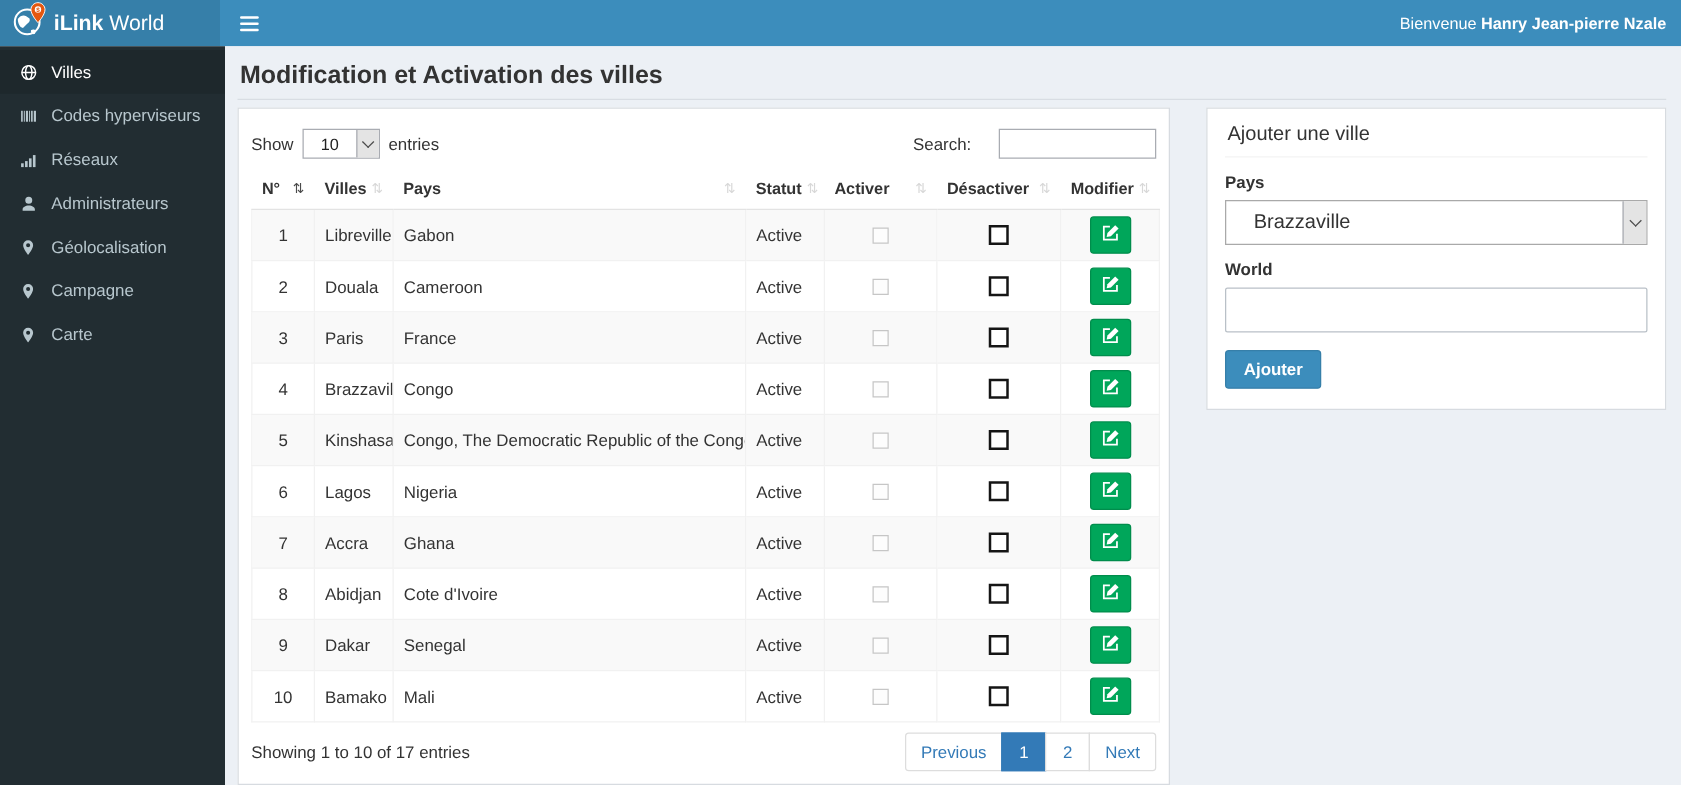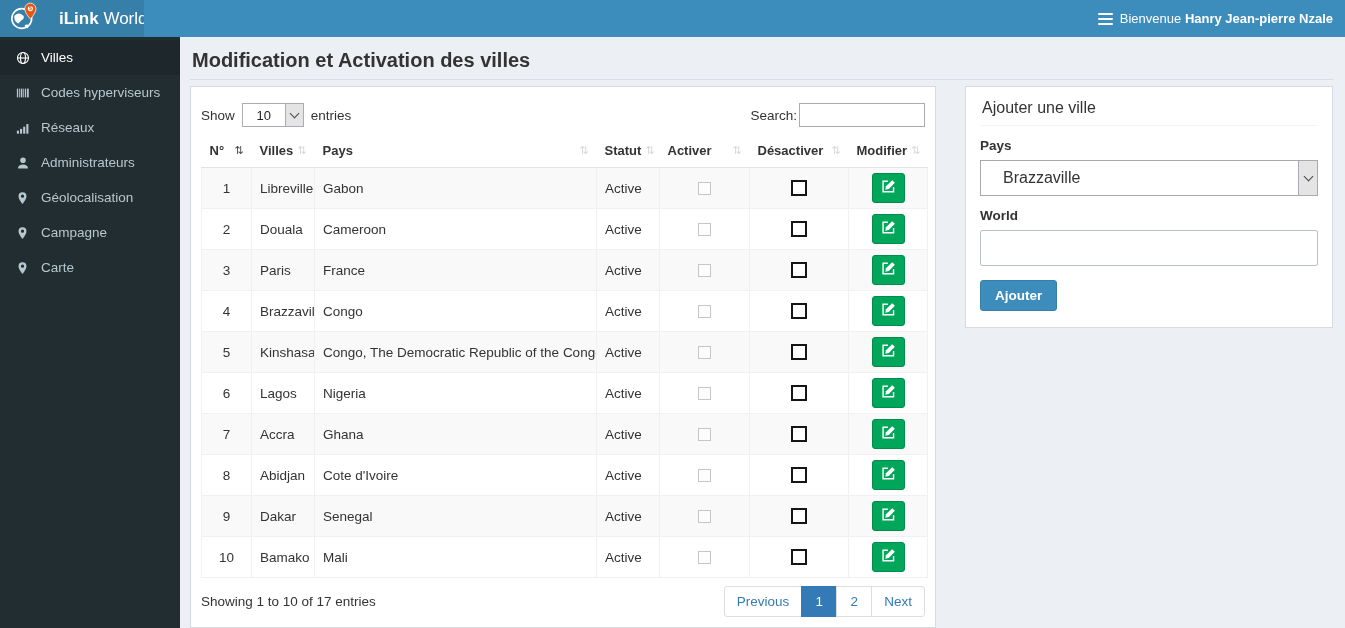--- a/index.html
+++ b/index.html
@@ -1,24 +1,24 @@
 <!DOCTYPE html>
 <html><head>
 <meta charset="utf-8">
 <style>
   html,body{margin:0;padding:0;background:#ecf0f5;}
   .app{position:relative;width:1345px;height:628px;overflow:hidden;background:#ecf0f5;
        font-family:"Liberation Sans","DejaVu Sans",sans-serif;color:#333;}
 
   
   .topbar{position:absolute;top:0;left:0;width:1345px;height:37px;display:flex;}
-  .brand{width:144px;box-sizing:border-box;background:#367fa9;display:flex;align-items:center;gap:20px;padding-left:9px;}
+  .brand{width:176px;box-sizing:border-box;background:#367fa9;display:flex;align-items:center;gap:4px;padding-left:9px;}
   .brand-text{color:#fff;font-size:17px;white-space:nowrap;}
   .brand-bold{font-weight:bold;}
-  .topnav{flex:1;background:#3c8dbc;display:flex;align-items:center;justify-content:flex-end;padding:0 12px 0 9px;}
+  .topnav{flex:1;background:#3c8dbc;display:flex;align-items:center;justify-content:space-between;padding:0 12px 0 9px;}
   .hamburger{display:flex;flex-direction:column;gap:3px;padding:5px 7px;cursor:pointer;}
   .hamburger span{width:15px;height:2px;background:#fff;border-radius:1px;}
   .welcome{color:#fff;font-size:13px;}
   .welcome b{font-weight:bold;}
 
   
   .sidebar{position:absolute;top:37px;left:0;bottom:0;width:180px;background:#222d32;padding-top:3px;}
   .side-item{height:35px;display:flex;align-items:center;gap:11px;padding:0 15px;color:#b8c7ce;font-size:13.5px;cursor:pointer;}
   .side-item.active{background:#1e282c;color:#fff;}
   .side-icon{width:15px;height:15px;display:inline-flex;align-items:center;justify-content:center;flex:none;}
@@ -36,21 +36,21 @@
   .card-title{font-size:16px;color:#333;padding:2px 2px 8px;border-bottom:1px solid #f4f4f4;font-weight:400;}
 
   
   .table-controls{display:flex;justify-content:space-between;align-items:center;margin:8px 0 10px;}
   .length-menu{display:flex;align-items:center;gap:7px;font-size:13.5px;color:#333;}
   .select-sm{width:62px;height:24px;border:1px solid #a9acb2;background:#fff;display:flex;align-items:stretch;cursor:pointer;box-sizing:border-box;}
   .sel-val{flex:1;display:flex;align-items:center;justify-content:center;font-size:13px;color:#222;}
   .arrow-box{width:17px;background:#e4e4e4;border-left:1px solid #a9acb2;display:flex;align-items:center;justify-content:center;}
   .chev{width:6px;height:6px;border-right:1.5px solid #4a4a4a;border-bottom:1.5px solid #4a4a4a;
         transform:rotate(45deg);margin-top:-3px;}
-  .search-box{display:flex;align-items:center;gap:2px;font-size:13.5px;color:#333;}
+  .search-box{display:flex;align-items:center;gap:22px;font-size:13.5px;color:#333;}
   .search-box input{width:112px;height:22px;border:1px solid #a9acb2;padding:0 6px;font-size:13px;outline:none;
                     font-family:"Liberation Sans",sans-serif;}
 
   
   .data-table{width:100%;border-collapse:collapse;table-layout:fixed;}
   .data-table th{font-size:13px;font-weight:bold;color:#333;text-align:left;padding:6px 8px 9px;
                  border-bottom:1px solid #e3e3e3;box-sizing:border-box;}
   .th-wrap{display:flex;justify-content:space-between;align-items:center;gap:4px;}
   .sort-icon{color:#d8d8d8;font-size:11px;font-weight:normal;flex:none;}
   .sort-icon.sort-active{color:#4a4a4a;}

